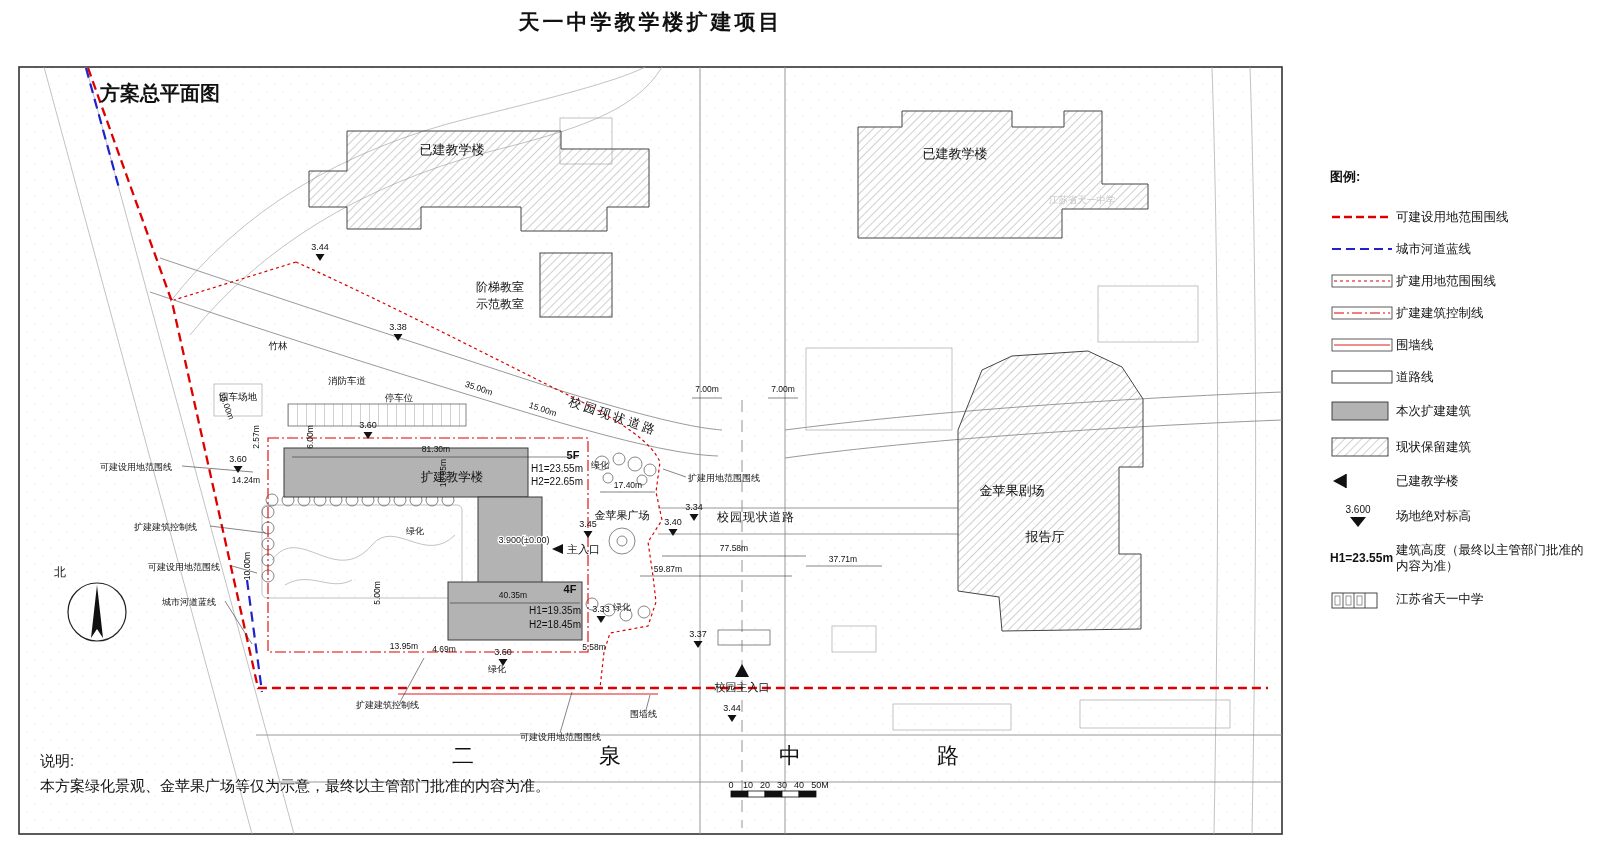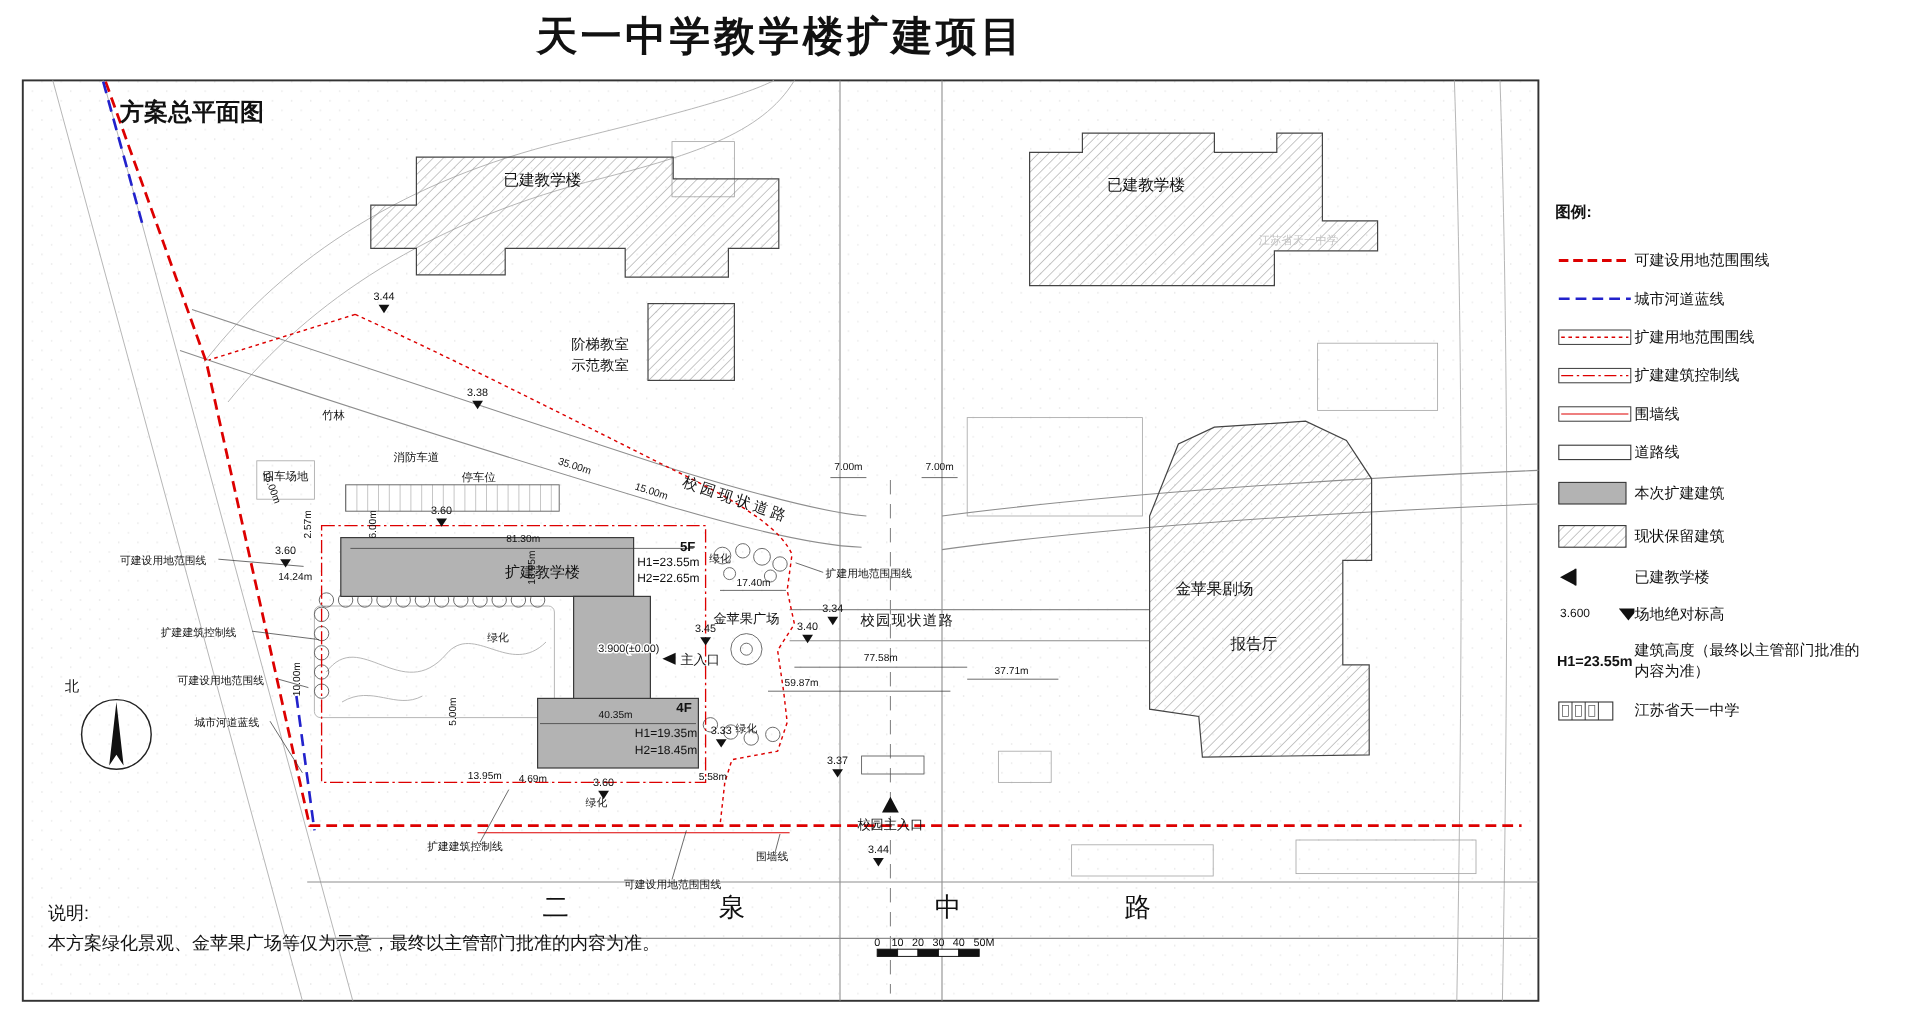--- a/index.html
+++ b/index.html
@@ -1,17 +1,17 @@
 <!DOCTYPE html>
 <html><head>
 <meta charset="utf-8">
 <style>
   *{margin:0;padding:0;box-sizing:border-box}
   html,body{width:1600px;height:842px;background:#fff;font-family:"Liberation Sans",sans-serif;position:relative;overflow:hidden;color:#111}
-  .page-title{position:absolute;left:18px;top:8px;width:1265px;text-align:center;font-size:34px;font-weight:bold;letter-spacing:3px}
+  .page-title{position:absolute;left:18px;top:8px;width:1265px;text-align:center;font-size:21px;font-weight:bold;letter-spacing:3px}
   svg.plan{position:absolute;left:0;top:0}
   svg text{font-family:"Liberation Sans",sans-serif;fill:#111}
   .t8{font-size:8.5px}.t9{font-size:9px}.t95{font-size:9.5px}.t10{font-size:10px}.t11{font-size:11px}
   .t12{font-size:12px}.t125{font-size:12.5px}.t13{font-size:13px}.t15{font-size:15px}.t20{font-size:20px}.t22{font-size:22px}
   .mid{text-anchor:middle}.bold{font-weight:bold}
   .ls3{letter-spacing:3px}.ls1{letter-spacing:1px}
   .halo{paint-order:stroke;stroke:#ffffff;stroke-width:2.5px}
   .faint{fill:#c4c4c4}
   .border{fill:none;stroke:#333;stroke-width:1.6}
   .ctx{stroke:#a8a8a8;stroke-width:0.7;fill:none}
@@ -21,24 +21,24 @@
   .new{fill:#b3b3b3;stroke:#3a3a3a;stroke-width:1}
   .red-bold{stroke:#dd0000;stroke-width:2.3;fill:none;stroke-dasharray:9 5}
   .red-fine{stroke:#dd0000;stroke-width:1.2;fill:none;stroke-dasharray:3 3}
   .red-dd{stroke:#dd0000;stroke-width:1.1;fill:none;stroke-dasharray:11 3 2 3}
   .red-thin{stroke:#dd0000;stroke-width:0.9;fill:none}
   .blue-dash{stroke:#2222cc;stroke-width:2.2;fill:none;stroke-dasharray:10 6}
   .center-dash{stroke:#777;stroke-width:0.8;stroke-dasharray:12 8}
   .dim{stroke:#333;stroke-width:0.6;fill:none}
   .leader{stroke:#333;stroke-width:0.6}
   .tree{stroke:#666;stroke-width:0.8;fill:none}
-  .legend{position:absolute;left:1296px;top:168px;width:258px}
+  .legend{position:absolute;left:1330px;top:168px;width:258px}
   .legend-title{font-size:13px;font-weight:bold;margin-bottom:22px}
   .lrow{display:flex;align-items:center;margin-bottom:14px}
-  .lsym{width:66px;flex:0 0 66px;display:flex;flex-direction:row;align-items:flex-start;justify-content:center}
+  .lsym{width:66px;flex:0 0 66px;display:flex;flex-direction:column;align-items:flex-start;justify-content:center}
   .llabel{font-size:12.5px;line-height:1.3}
   .lvl-num{font-size:10px;width:56px;text-align:center;margin-bottom:1px}
   .hval{font-weight:bold;font-size:12px}
 </style>
 </head>
 <body>
 
 <h1 class="page-title">天一中学教学楼扩建项目</h1>
 
 <svg class="plan" width="1600" height="842" viewBox="0 0 1600 842">

